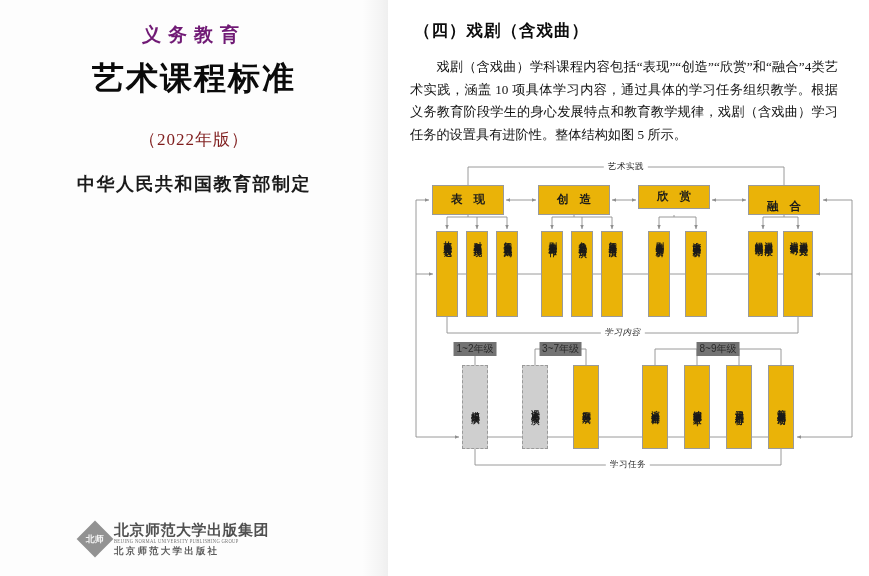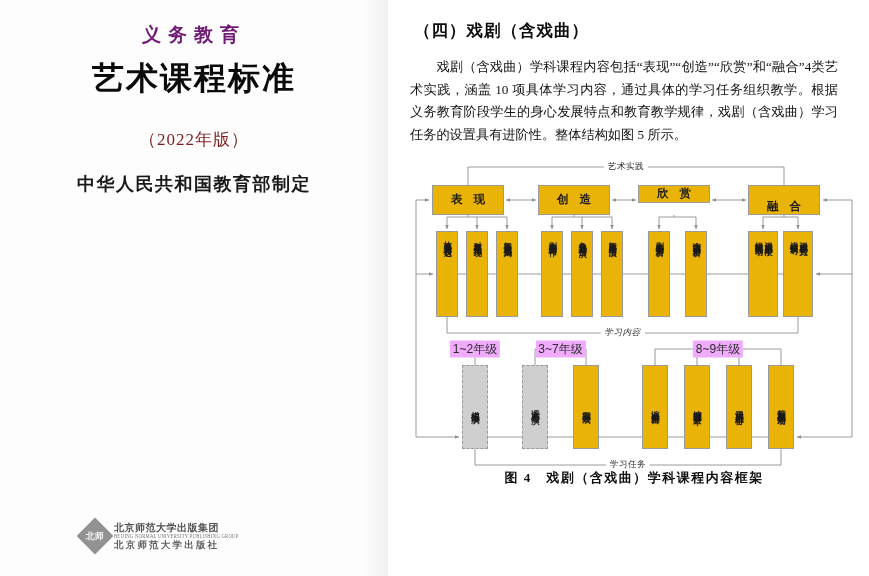--- a/index.html
+++ b/index.html
@@ -60,21 +60,21 @@
     display:flex; align-items:center; justify-content:center;
     flex:0 0 26px;
   }
   .pub-mark span {
     transform:rotate(-45deg);
     color:#f2f2f2; font-size:9px; font-weight:700;
     font-family:"Liberation Serif","DejaVu Serif",serif;
     line-height:1;
   }
   .pub-text { display:flex; flex-direction:column; line-height:1.15; }
-  .pub-cn { font-size:10px; color:#2b2b2b; font-weight:700; letter-spacing:.5px; }
+  .pub-cn { font-size:15px; color:#2b2b2b; font-weight:700; letter-spacing:.5px; }
   .pub-en { font-size:4.6px; color:#555; letter-spacing:.3px; transform:scaleY(1.1); }
   .pub-sub { font-size:9.5px; color:#3a3a3a; letter-spacing:2.2px; font-weight:700; margin-top:1px; }
 
   
   .gutter {
     position:absolute; right:0; top:0; width:26px; height:100%;
     background:linear-gradient(to right, rgba(0,0,0,0) 0%, rgba(0,0,0,0.035) 70%, rgba(0,0,0,0.055) 100%);
     pointer-events:none;
   }
 
@@ -144,22 +144,22 @@
     position:absolute;
     background:#ffffff;
     font-size:8.6px; color:#2a2a2a;
     font-family:"Liberation Sans","DejaVu Sans",sans-serif;
     padding:0 4px; white-space:nowrap;
     transform: translate(-50%, -50%);
     letter-spacing:.5px;
   }
   .grade-label {
     position:absolute;
-    background:#f0abfc;
-    font-size:12px; color:#2a2a2a;
+    background:#737373;
+    font-size:10px; color:#2a2a2a;
     font-family:"Liberation Sans","DejaVu Sans",sans-serif;
     padding:0 3px; white-space:nowrap;
     transform: translate(-50%, -50%);
   }
 
   .caption {
     position:absolute; left:0; top:316px; width:448px;
     text-align:center;
     font-size:13px; font-weight:700; color:#111;
     letter-spacing:1.5px;
@@ -263,21 +263,21 @@
             <path d="M442,47 L413,47" fill="none" stroke="#8f8f8f" stroke-width="0.9" marker-end="url(#arrow)"></path>
             <path d="M442,121 L406,121" fill="none" stroke="#8f8f8f" stroke-width="0.9" marker-end="url(#arrow)"></path>
             <path d="M442,284 L387,284" fill="none" stroke="#8f8f8f" stroke-width="0.9" marker-end="url(#arrow)"></path>
           </svg>
       <div class="node cat" style="left: 22px; top: 32px; width: 72px; height: 30px;">
             <span>表 现</span>
           </div>
           <div class="node cat" style="left: 128px; top: 32px; width: 72px; height: 30px;">
             <span>创 造</span>
           </div>
-          <div class="node cat" style="left: 228px; top: 32px; width: 72px; height: 18px;">
+          <div class="node cat" style="left: 228px; top: 32px; width: 72px; height: 24px;">
             <span>欣 赏</span>
           </div>
           <div class="node cat" style="left: 338px; top: 32px; width: 72px; height: 30px; align-items: flex-end;">
             <span>融 合</span>
           </div>
           <div class="node vnode" style="left: 26px; top: 78px; width: 22px; height: 86px;">
             <span>故事构思与表达</span>
           </div>
           <div class="node vnode" style="left: 56px; top: 78px; width: 22px; height: 86px;">
             <span>对象模拟与呈现</span>
@@ -325,17 +325,16 @@
           <div class="node vtask" style="left: 358px; top: 212px; width: 26px; height: 84px;">
             <span>策划戏剧化活动</span>
           </div>
           <div class="conn-label" style="left: 216px; top: 14px;">艺术实践</div>
           <div class="conn-label" style="left: 212.5px; top: 180px; font-style: italic;">学习内容</div>
           <div class="conn-label" style="left: 218px; top: 312px;">学习任务</div>
           <div class="grade-label" style="left: 65px; top: 196px;">1~2年级</div>
           <div class="grade-label" style="left: 150.5px; top: 196px;">3~7年级</div>
           <div class="grade-label" style="left: 308px; top: 196px;">8~9年级</div>
         </div>
-      <div class="caption">图 4　戏剧（含戏曲）学科课程内容框架</div>
     </div>
   </div>
 
 </div>
 
 </body></html>

